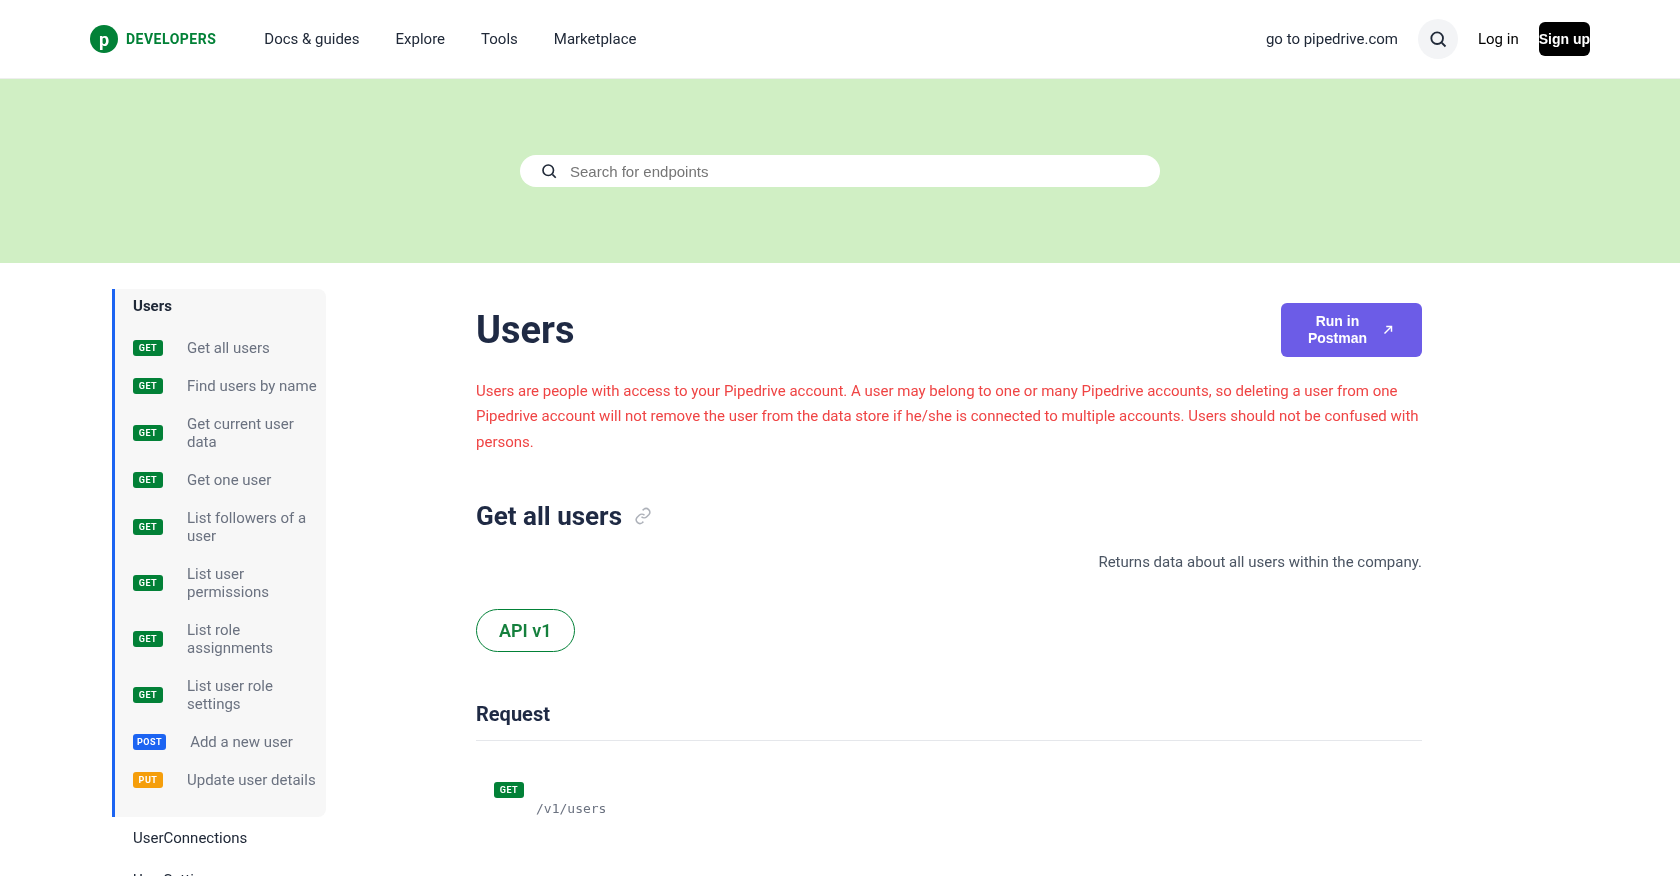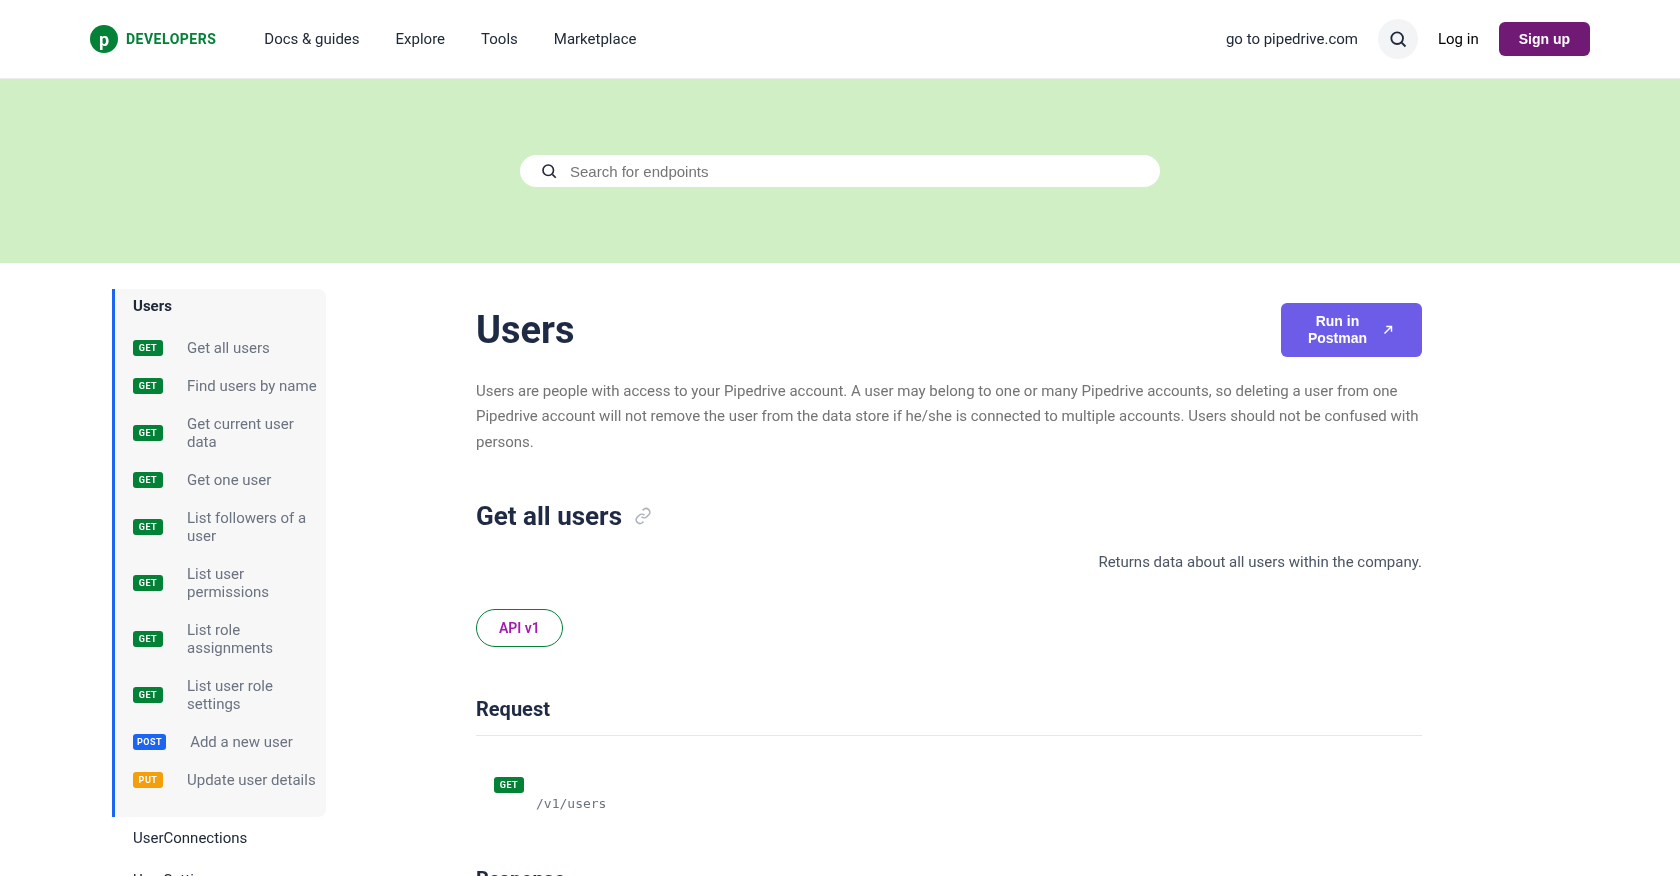--- a/index.html
+++ b/index.html
@@ -7,45 +7,45 @@
 .header { display: flex; align-items: center; padding: 0 90px; height: 79px; border-bottom: 1px solid #eee; }
 .logo-wrap { display: flex; align-items: center; gap: 8px; margin-right: 48px; }
 .logo-circle { width: 28px; height: 28px; border-radius: 50%; background: #028137; color: #fff; display: flex; align-items: center; justify-content: center; font-weight: 700; font-size: 18px; }
 .logo-text { font-weight: 700; font-size: 14px; color: #028137; letter-spacing: 0.5px; }
 .nav { display: flex; gap: 36px; }
 .nav-item { color: #202938; font-size: 15px; text-decoration: none; cursor: pointer; }
 .header-right { margin-left: auto; display: flex; align-items: center; gap: 20px; }
 .goto-link { color: #202938; font-size: 15px; cursor: pointer; }
 .search-btn { width: 40px; height: 40px; border-radius: 50%; background: #f3f4f6; display: flex; align-items: center; justify-content: center; cursor: pointer; }
 .login-link { color: #000000; font-size: 15px; cursor: pointer; }
-.signup-btn { background: #701a75; color: #fff; padding: 9px 20px; border-radius: 6px; font-size: 14px; font-weight: 600; border: none; cursor: pointer; }
+.signup-btn { background: #000000; color: #fff; padding: 9px 0; border-radius: 6px; font-size: 14px; font-weight: 600; border: none; cursor: pointer; }
 .hero { background: #d0efc4; height: 184px; display: flex; align-items: center; justify-content: center; }
 .hero-search { background: #fff; border-radius: 40px; width: 640px; height: 32px; display: flex; align-items: center; padding: 0 20px; gap: 12px; }
 .hero-search input { border: none; outline: none; font-size: 15px; flex: 1; }
 .layout { display: flex; }
 .sidebar { width: 326px; padding-left: 112px; padding-top: 26px; }
 .sidebar-group { border-left: 3px solid #1c64f2; background: #f7f7f7; padding-left: 18px; padding-top: 0; padding-bottom: 18px; border-radius: 0 8px 8px 0; }
 .sidebar-title { font-weight: 700; font-size: 15px; padding: 8px 0 14px; cursor: pointer; }
 .sidebar-item { display: flex; align-items: center; gap: 24px; padding: 10px 0; cursor: pointer; }
 .badge { font-size: 9px; font-weight: 700; color: #fff; padding: 3px 4px; border-radius: 3px; display: inline-block; min-width: 30px; text-align: center; letter-spacing: 0.5px; }
 .badge-GET { background: #028137; }
 .badge-POST { background: #1c64f2; }
 .badge-PUT { background: #f59e0b; }
 .sidebar-label { color: #6b7280; font-size: 15px; }
 .sidebar-plain { padding: 12px 0 12px 21px; font-size: 15px; cursor: pointer; }
 .main { flex: 1; padding: 40px 104px 40px 150px; max-width: 1200px; }
 .title-row { display: flex; align-items: center; justify-content: space-between; margin-bottom: 22px; }
 .page-title { font-size: 38px; font-weight: 700; color: #1f2a44; }
 .postman-btn { background: #6c5ce7; color: #fff; padding: 10px 27px; border-radius: 6px; font-size: 14px; font-weight: 600; border: none; cursor: pointer; display: flex; align-items: center; gap: 14px; line-height: 1.2; }
 .postman-btn .text { white-space: pre-line; text-align: center; }
-.description { color: #737373; font-size: 15px; line-height: 1.7; margin-bottom: 46px; }
+.description { color: #ef4444; font-size: 15px; line-height: 1.7; margin-bottom: 46px; }
 .section-heading { font-size: 26px; font-weight: 700; color: #1f2a44; display: flex; align-items: center; gap: 12px; margin-bottom: 22px; }
 .link-icon { opacity: 0.55; }
 .section-desc { color: #4b5563; font-size: 15px; margin-bottom: 38px; text-align: right; }
-.pill { display: inline-block; border: 1px solid #028137; color: #a21caf; background: #fff; padding: 10px 22px; border-radius: 999px; font-size: 14px; font-weight: 600; cursor: pointer; margin-bottom: 50px; }
+.pill { display: inline-block; border: 1px solid #028137; color: #15803d; background: #fff; padding: 10px 22px; border-radius: 999px; font-size: 18px; font-weight: 600; cursor: pointer; margin-bottom: 50px; }
 .sub-heading { font-size: 20px; font-weight: 700; color: #1f2a44; margin-bottom: 14px; }
 .divider { border: none; border-top: 1px solid #e5e7eb; margin-bottom: 22px; }
 .endpoint-row { display: flex; align-items: center; gap: 12px; padding-left: 18px; margin-bottom: 56px; }
 .endpoint-path { font-family: ui-monospace, Menlo, Consolas, monospace; font-size: 13px; color: #6b7280; margin-top: 38px; }
 svg { display: block; }
 </style>
 </head>
 <body>
 
 <header class="header">

